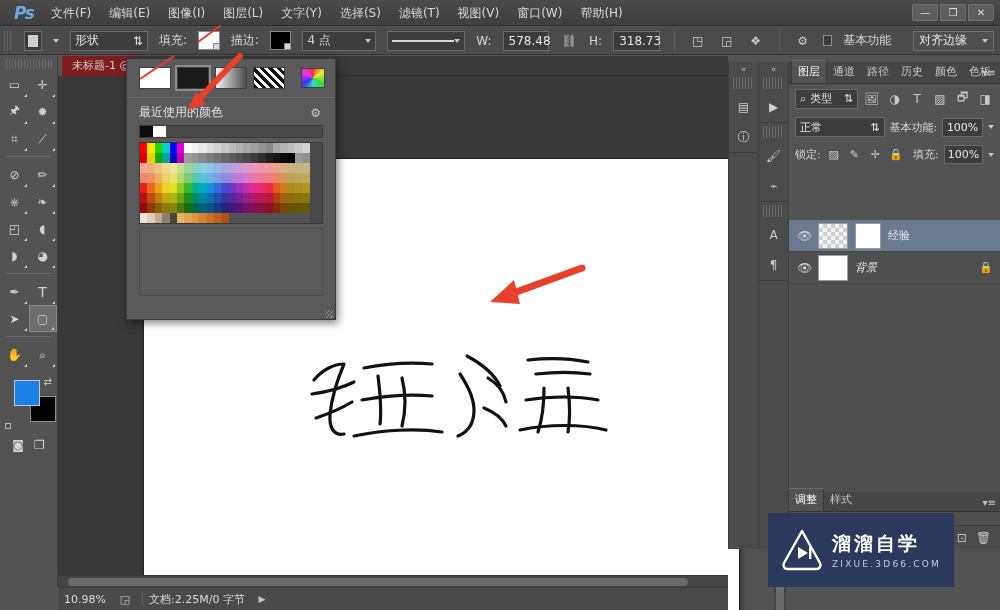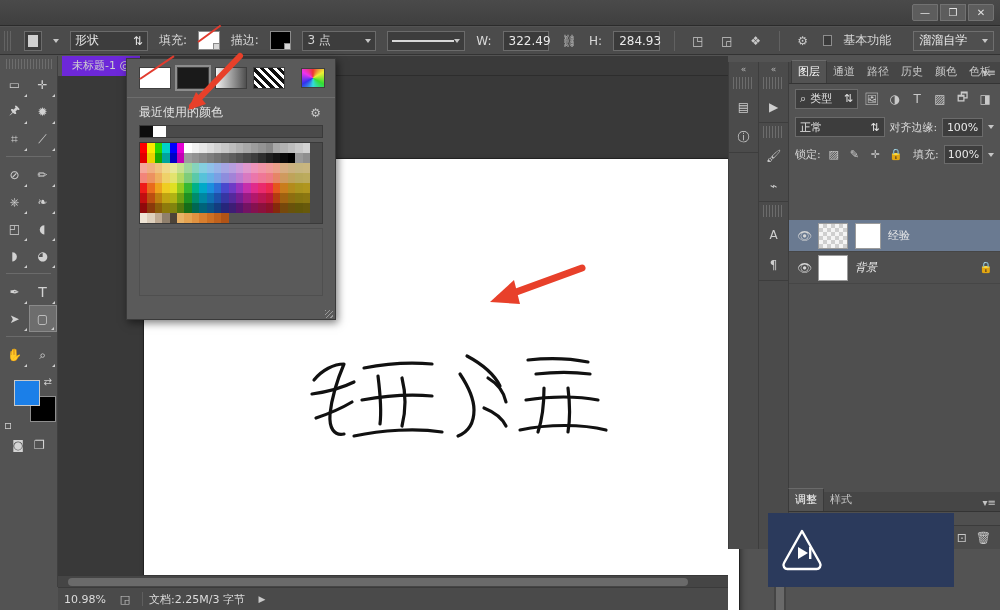--- a/index.html
+++ b/index.html
@@ -94,21 +94,21 @@
     color:#e8e8e8;font-size:12px;
   }
 
   
   .tabbar{
     position:absolute; left:62px; top:56px; width:666px; height:20px;
     background:#3a3a3a; border-bottom:1px solid #2d2d2d;
   }
   .doctab{
     display:inline-block; height:20px; line-height:20px; padding:0 10px;
-    background:#6d28d9; color:#cfcfcf; font-size:11px;
+    background:#7f1d1d; color:#cfcfcf; font-size:11px;
     border-right:1px solid #2d2d2d;
   }
 
   
   .toolbar{
     position:absolute; left:0; top:56px; width:58px; height:531px;
     background:#535353; border-right:1px solid #3f3f3f;
   }
   .tb-grip{
     height:10px; width:46px; margin:3px auto 2px auto;
@@ -298,20 +298,33 @@
   .wm-text{ display:flex; flex-direction:column; }
   .wm-cn{ color:#fff; font-size:19px; letter-spacing:3px; font-weight:bold; }
   .wm-en{ color:#c7cde0; font-size:9px; letter-spacing:2.2px; margin-top:2px; }
 </style>
 </head>
 <body>
 
 <div id="app">
 
   <div class="titlebar">
+    <div class="menubar">
+      <div class="pslogo">Ps</div>
+      <div class="menu-item">文件(F)</div>
+      <div class="menu-item">编辑(E)</div>
+      <div class="menu-item">图像(I)</div>
+      <div class="menu-item">图层(L)</div>
+      <div class="menu-item">文字(Y)</div>
+      <div class="menu-item">选择(S)</div>
+      <div class="menu-item">滤镜(T)</div>
+      <div class="menu-item">视图(V)</div>
+      <div class="menu-item">窗口(W)</div>
+      <div class="menu-item">帮助(H)</div>
+    </div>
     <div class="winbtns">
       <div class="winbtn">—</div>
       <div class="winbtn">❐</div>
       <div class="winbtn">✕</div>
     </div>
   </div>
 
   <div class="optionsbar">
     <div class="grip"></div>
     <div class="ob-swatch">
@@ -324,43 +337,43 @@
     </div>
     <span class="lbl">填充:</span>
     <div class="fill-chip">
         <div class="corner"></div>
       </div>
     <span class="lbl">描边:</span>
     <div class="stroke-chip">
         <div class="corner"></div>
       </div>
     <div class="stroke-dd">
-      <span>3 点</span>
+      <span>4 点</span>
       <span class="tri"></span>
     </div>
     <div class="wide-dd">
       <span class="strokeline"></span>
       <span class="tri"></span>
     </div>
     <span class="lbl">W:</span>
-    <div class="numfield">322.49</div>
+    <div class="numfield">578.48</div>
     <span class="icbtn">⛓</span>
     <span class="lbl">H:</span>
-    <div class="numfield">284.93</div>
+    <div class="numfield">318.73</div>
     <div class="sep"></div>
     <span class="icbtn">◳</span>
     <span class="icbtn">◲</span>
     <span class="icbtn">❖</span>
     <div class="sep"></div>
     <span class="icbtn">⚙</span>
     <span class="chk"></span>
     <span class="lbl">基本功能</span>
     <div style="flex:1"></div>
     <div class="ws-select" style="margin-right:6px">
-      <span>溜溜自学</span>
+      <span>对齐边缘</span>
       <span class="tri"></span>
     </div>
   </div>
 
   <div class="tabbar">
     <span class="doctab">未标题-1 @</span>
   </div>
 
   <div class="toolbar">
     <div class="tb-grip"></div>
@@ -437,21 +450,21 @@
       </div>
     <div class="hscroll" style="left:0;top:499px;width:670px">
         <div class="thumb"></div>
       </div>
   </div>
 
   <div class="statusbar">
     <span class="zoomfield">10.98%</span>
     <span class="icbtn" style="font-size:11px">◲</span>
     <span class="stat-sep"></span>
-    <span class="doctext">文档:2.25M/3 字节</span>
+    <span class="doctext">文档:2.25M/0 字节</span>
     <span class="icbtn" style="font-size:9px">▶</span>
   </div>
 
   <div class="minidock" style="left:728px;top:62px;width:30px;height:487px">
     <div class="collapse-arrows">«</div>
     <div class="dock-sec">
       <div class="dgrip"></div>
       <div class="dock-ic">▤</div>
       <div class="dock-ic">ⓘ</div>
     </div>
@@ -498,21 +511,21 @@
       <span class="filtic">▨</span>
       <span class="filtic">🗗</span>
       <span class="filtic">◨</span>
     </div>
 
     <div class="prow">
       <div class="blend-select">
         <span>正常</span>
         <span>⇅</span>
       </div>
-      <span class="lbl" style="font-size:11px">对齐边缘:</span>
+      <span class="lbl" style="font-size:11px">基本功能:</span>
       <div class="opacity-field">100%</div>
       <span class="tri"></span>
     </div>
 
     <div class="prow">
       <span class="lbl" style="font-size:11px">锁定:</span>
       <span class="lockic">▨</span>
       <span class="lockic">✎</span>
       <span class="lockic">✛</span>
       <span class="lockic">🔒</span>
@@ -770,15 +783,19 @@
     <path d="M112 6 L30 36" stroke="#e8402a" stroke-width="7" stroke-linecap="round"></path>
     <path d="M44 18 L20 40 L50 42 Z" fill="#e8402a"></path>
   </svg>
 
   <div class="watermark" style="background: rgb(43, 58, 92);">
     <svg width="44" height="44" viewBox="0 0 44 44">
       <path d="M22 3 L40 35 A4 4 0 0 1 36 41 L8 41 A4 4 0 0 1 4 35 Z" fill="none" stroke="#ffffff" stroke-width="2.4" stroke-linejoin="round"></path>
       <path d="M18 19 L28 25 L18 31 Z" fill="#ffffff"></path>
       <rect x="29" y="19" width="2.4" height="12" fill="#ffffff"></rect>
     </svg>
+    <div class="wm-text">
+      <div class="wm-cn">溜溜自学</div>
+      <div class="wm-en">ZIXUE.3D66.COM</div>
+    </div>
   </div>
 
 </div>
 
 </body></html>

